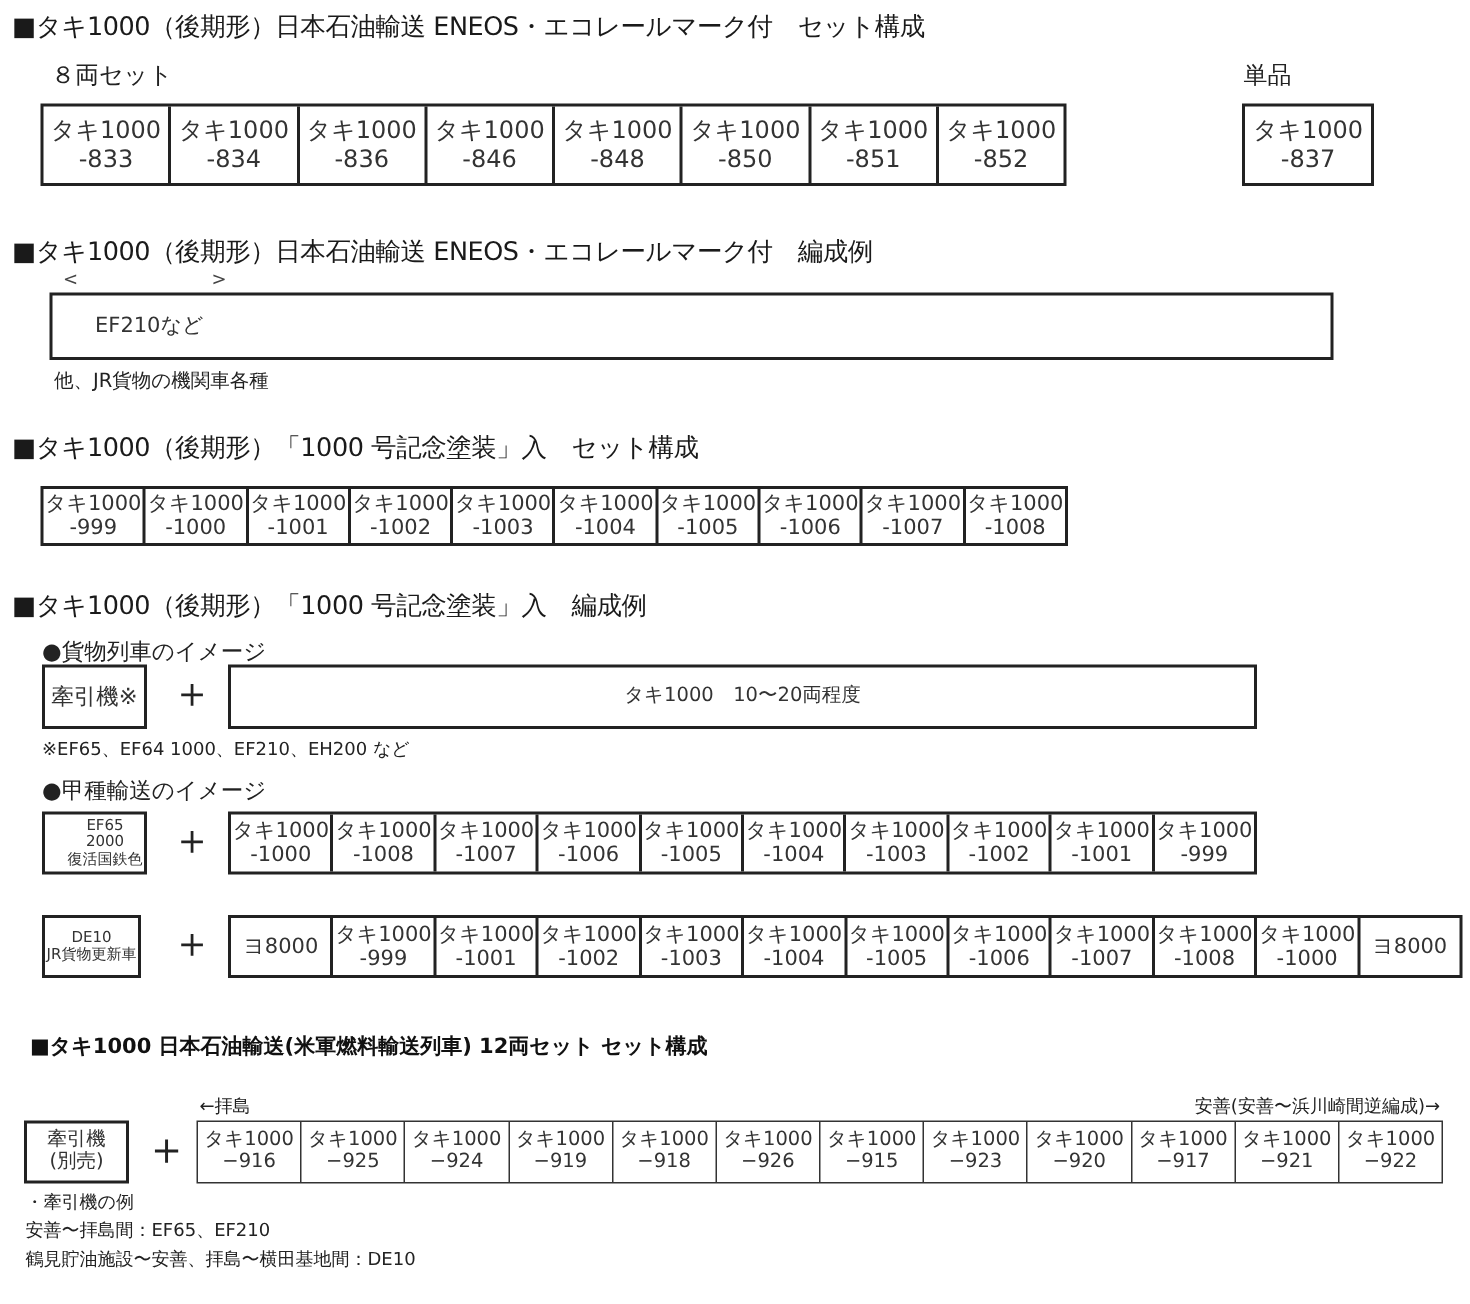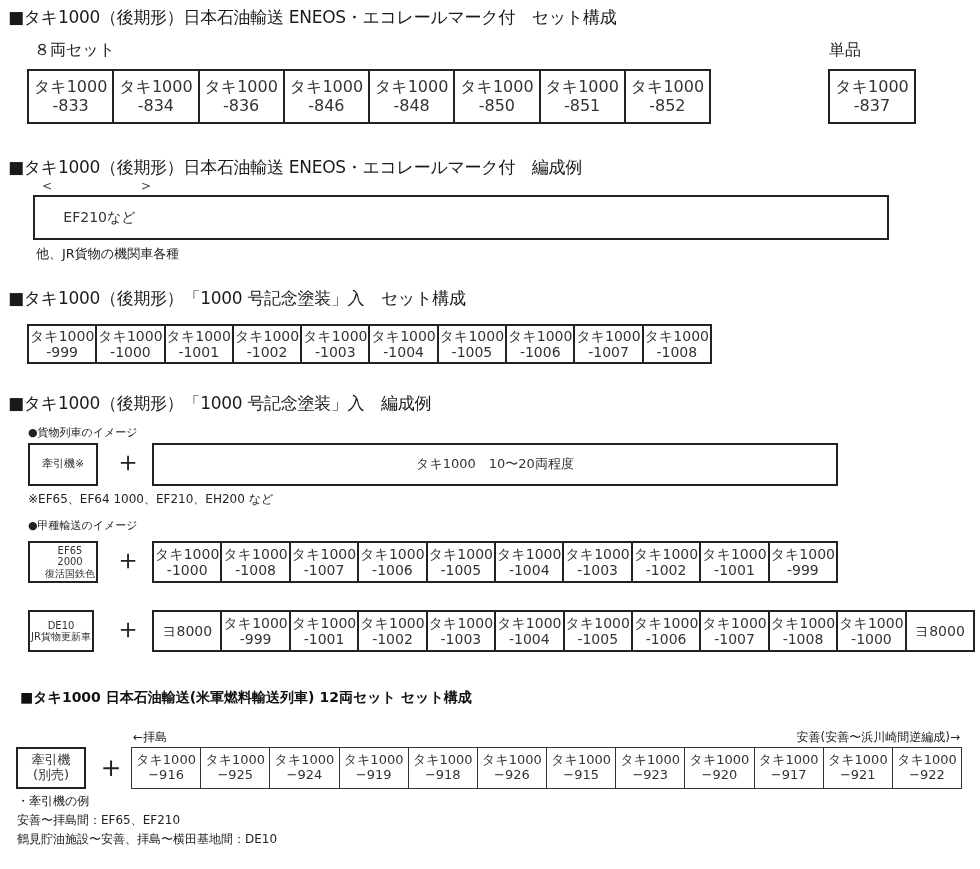--- a/index.html
+++ b/index.html
@@ -3,21 +3,21 @@
 <meta charset="utf-8">
 <style>
   html, body { margin: 0; padding: 0; background: #ffffff; }
   body { width: 980px; height: 869px; position: relative; overflow: hidden;
          font-family: "DejaVu Sans", "Liberation Sans", sans-serif; color: #222; }
   .abs { position: absolute; }
   .h1 { font-size: 17px; letter-spacing: -0.3px; white-space: nowrap; color: #1a1a1a; }
   .h1b { font-size: 14px; font-weight: bold; white-space: nowrap; color: #111; }
   .label { font-size: 16px; white-space: nowrap; color: #222; }
   .small { font-size: 12px; white-space: nowrap; color: #222; }
-  .tiny { font-size: 11px; white-space: nowrap; color: #222; }
+  .tiny { font-size: 15px; white-space: nowrap; color: #222; }
   .row { position: absolute; display: flex; border: 2px solid #222; box-sizing: border-box; background: #fff; }
   .row.thin { border-width: 1px; border-color: #333; }
   .cell { flex: 1 1 0; border-left: 2px solid #222; display: flex; flex-direction: column;
           align-items: center; justify-content: center; text-align: center; line-height: 1.15;
           color: #333; box-sizing: border-box; }
   .cell:first-child { border-left: none; }
   .row.thin .cell { border-left-width: 1px; border-left-color: #333; }
   .row.thin .cell:first-child { border-left: none; }
   .c16 { font-size: 16px; }
   .c14 { font-size: 14px; }

